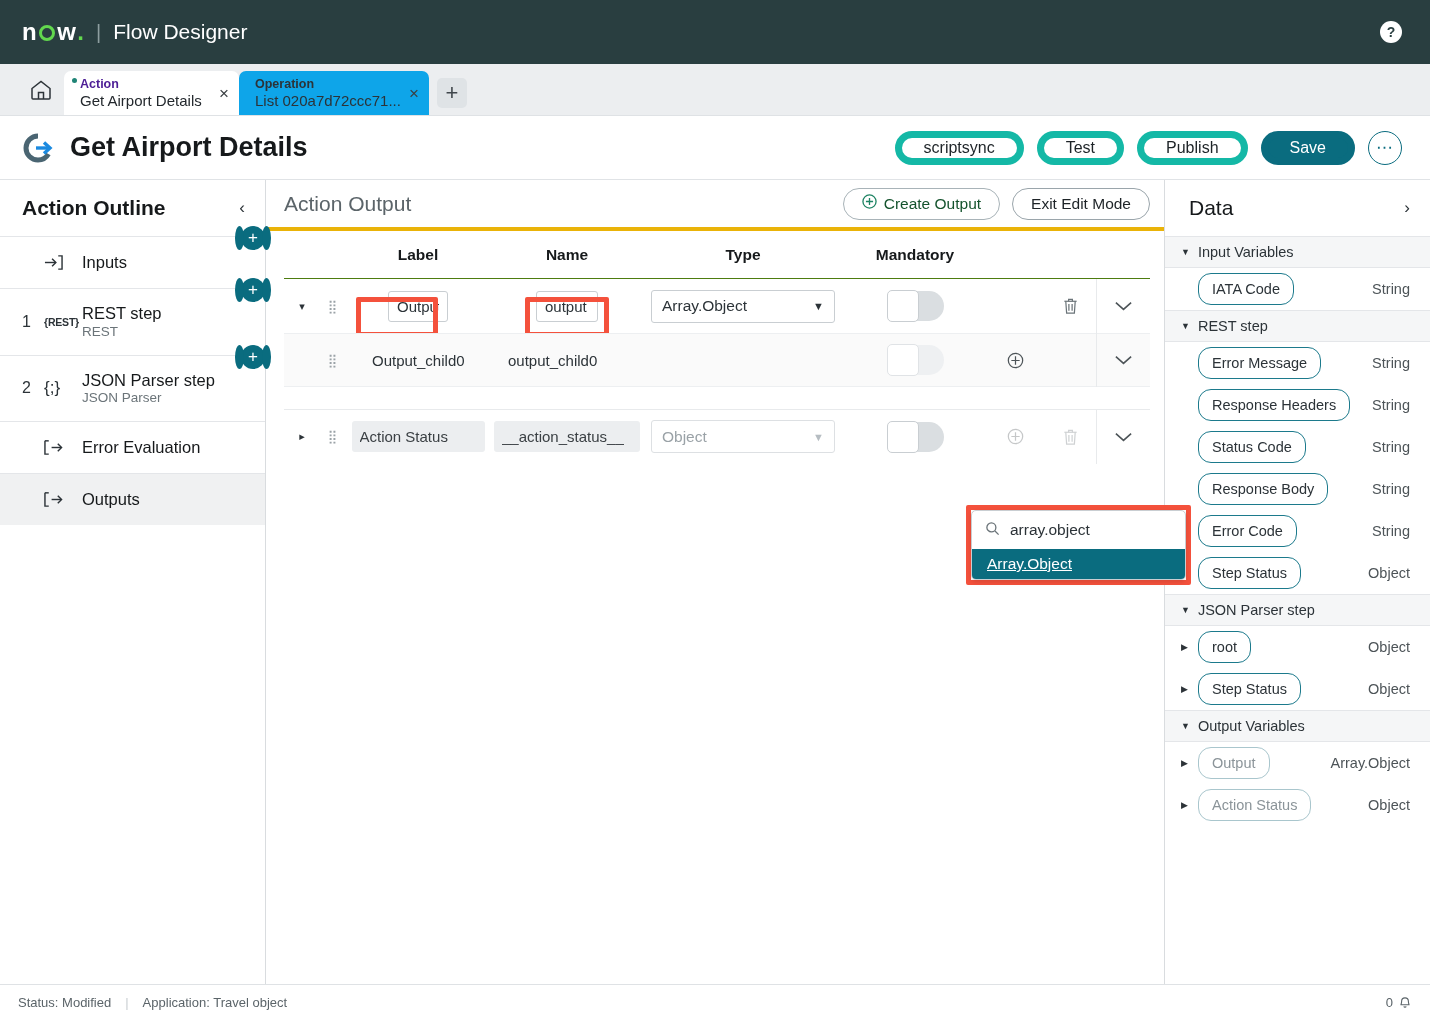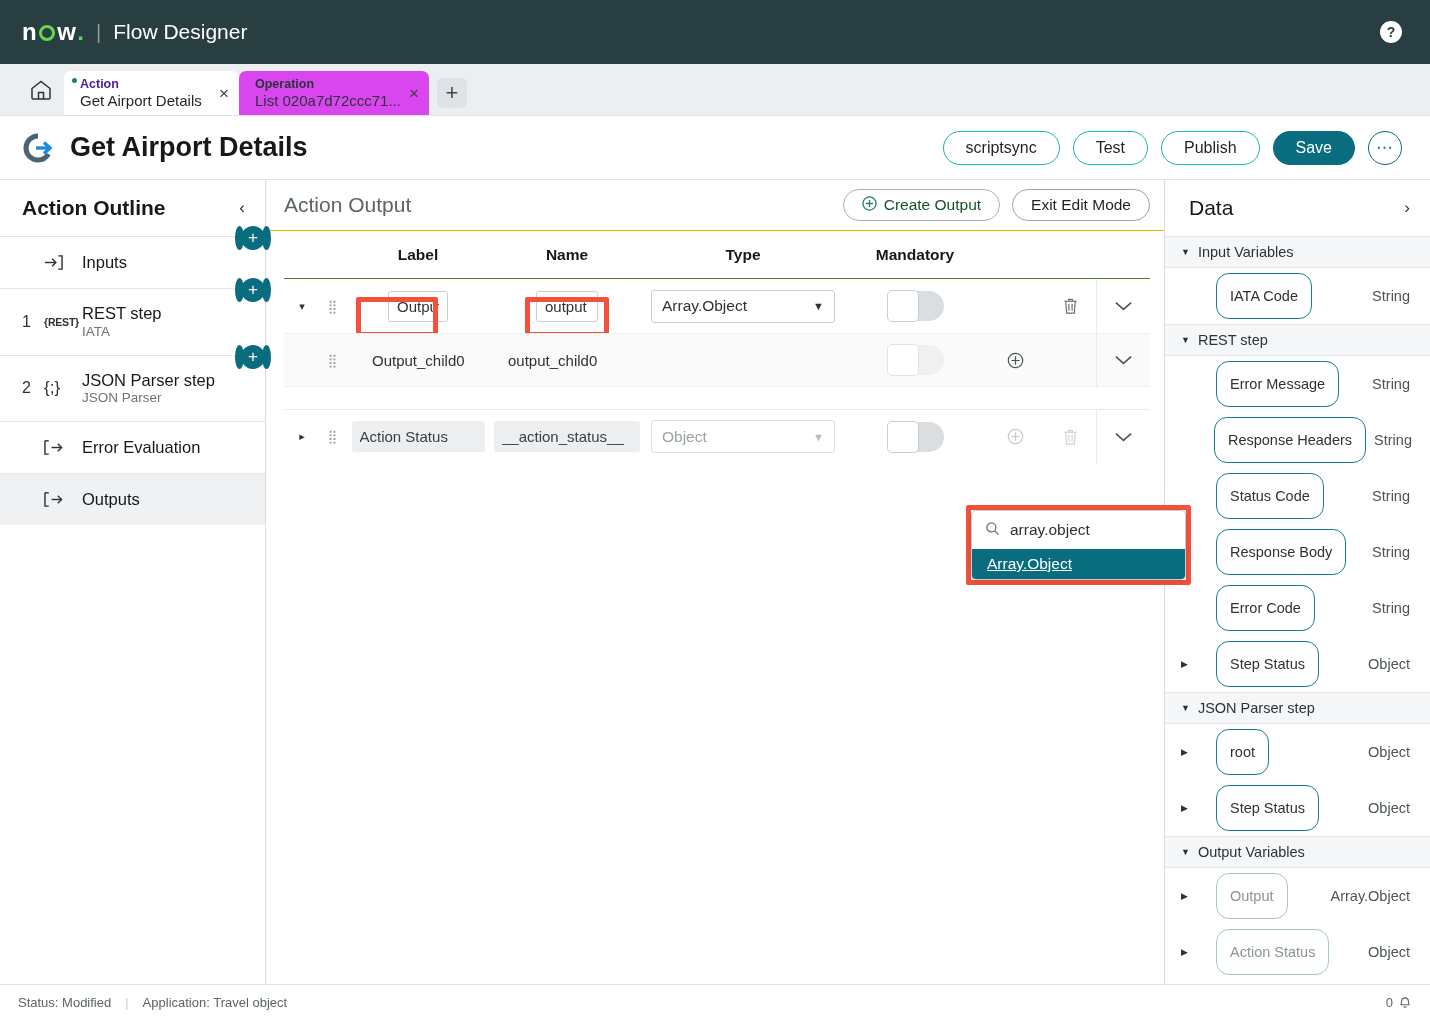--- a/index.html
+++ b/index.html
@@ -38,21 +38,21 @@
   .home-icon {
     width: 46px; height: 46px; display: flex; align-items: center;
     justify-content: center; cursor: pointer; margin-bottom: 2px;
   }
   .tab {
     height: 44px; min-width: 175px; border-radius: 7px 7px 0 0;
     display: flex; align-items: center; padding: 0 10px 0 16px;
     position: relative; cursor: pointer;
   }
   .tab.active { background: #ffffff; }
-  .tab.inactive { background: #d946ef; }
+  .tab.inactive { background: #0ea5e9; }
   .tab-texts { display: flex; flex-direction: column; line-height: 1.15; flex: 1; }
   .tab-kind { font-size: 12.5px; color: #4c1d95; font-weight: 600; }
   .tab-title { font-size: 15px; color: #23282d; font-weight: 400; white-space: nowrap; }
   .tab.inactive .tab-kind, .tab.inactive .tab-title { color: #2c3338; }
   .tab-dot {
     position: absolute; left: 8px; top: 7px; width: 5px; height: 5px;
     border-radius: 50%; background: #1f8476;
   }
   .tab-close { font-size: 17px; color: #3b4044; margin-left: 8px; cursor: pointer; line-height: 1; }
   .add-tab {
@@ -63,21 +63,21 @@
 
   
   .titlebar {
     height: 63px; background: #ffffff; display: flex; align-items: center;
     padding: 0 28px 0 22px;
   }
   .action-icon { width: 32px; height: 32px; margin-right: 16px; }
   .page-title { font-size: 27px; font-weight: 700; color: #16191b; }
   .title-actions { margin-left: auto; display: flex; align-items: center; gap: 13px; }
   .pillbtn {
-    height: 34px; padding: 0 22px; border-radius: 17px; border: 1px solid #14b8a6;
+    height: 34px; padding: 0 22px; border-radius: 17px; border: 7px solid #14b8a6;
     background: #ffffff; color: #1d2327; font-size: 16px; cursor: pointer;
     display: flex; align-items: center; justify-content: center;
     font-family: "Liberation Sans", sans-serif;
   }
   .pillbtn.primary { background: #0a6c7f; border-color: #0a6c7f; color: #ffffff; }
   .dots-btn {
     width: 34px; height: 34px; border-radius: 50%; border: 1px solid #0a6c7f;
     background: #ffffff; color: #0a6c7f; display: flex; align-items: center;
     justify-content: center; font-size: 17px; letter-spacing: 1px; cursor: pointer;
   }
@@ -117,21 +117,21 @@
     width: 9px; height: 24px; background: #0a6c7f; border-radius: 50%;
     z-index: -1;
   }
   .plus-badge::before { left: -6px; }
   .plus-badge::after { right: -6px; }
 
   
   .middle { flex: 1; background: #ffffff; display: flex; flex-direction: column; position: relative; }
   .mid-head {
     height: 51px; display: flex; align-items: center; padding: 0 14px 0 18px;
-    border-bottom: 1px solid #eab308;
+    border-bottom: 4px solid #eab308;
   }
   .mid-title { font-size: 21px; color: #5b6469; font-weight: 400; }
   .mid-actions { margin-left: auto; display: flex; gap: 12px; }
   .ghostbtn {
     height: 32px; padding: 0 18px; border-radius: 16px; border: 1px solid #9aa5ab;
     background: #ffffff; font-size: 15.5px; color: #1d2327; cursor: pointer;
     display: flex; align-items: center; gap: 7px;
     font-family: "Liberation Sans", sans-serif;
   }
   .ghostbtn.green { color: #14532d; border-color: #a8b3b8; }
@@ -219,24 +219,23 @@
     font-size: 14.5px; color: #2c3338; cursor: pointer;
   }
   .dp-group .tri { font-size: 9px; color: #2c3338; }
   .dp-item {
     display: flex; align-items: center; padding: 5px 20px 5px 16px; gap: 8px;
     min-height: 34px;
   }
   .dp-item .tri { font-size: 9px; color: #2c3338; width: 9px; cursor: pointer; }
   .dp-item .tri.empty { visibility: hidden; }
   .pill {
-    border: 1px solid #1c7a8c; border-radius: 13px; padding: 14px 13px;
+    border: 1px solid #1c7a8c; border-radius: 13px; padding: 7px 13px;
     font-size: 14.5px; color: #2c3338; background: #ffffff; cursor: pointer;
     white-space: nowrap;
-    margin-left: 18px;
   }
   .pill.dim { border-color: #a9c6cd; color: #8b9499; }
   .dp-type { margin-left: auto; font-size: 14.5px; color: #4d5458; }
 
   
   .statusbar {
     height: 36px; background: #ffffff; border-top: 1px solid #dfe2e5;
     display: flex; align-items: center; padding: 0 18px; font-size: 13px; color: #5b6469;
   }
   .sb-sep { margin: 0 14px; color: #c9ced2; }
@@ -326,21 +325,21 @@
       <span class="plus-badge">+</span>
     </div>
 
     <div class="ol-row">
       <span class="ol-num">1</span>
       <span class="ol-ico">
         <span class="rest-tag">{REST}</span>
       </span>
       <span class="ol-texts">
         <span class="ol-label">REST step</span>
-        <span class="ol-sub">IATA</span>
+        <span class="ol-sub">REST</span>
       </span>
       <span class="plus-badge">+</span>
     </div>
 
     <div class="ol-row">
       <span class="ol-num">2</span>
       <span class="ol-ico">
         <span class="json-tag">{;}</span>
       </span>
       <span class="ol-texts">

